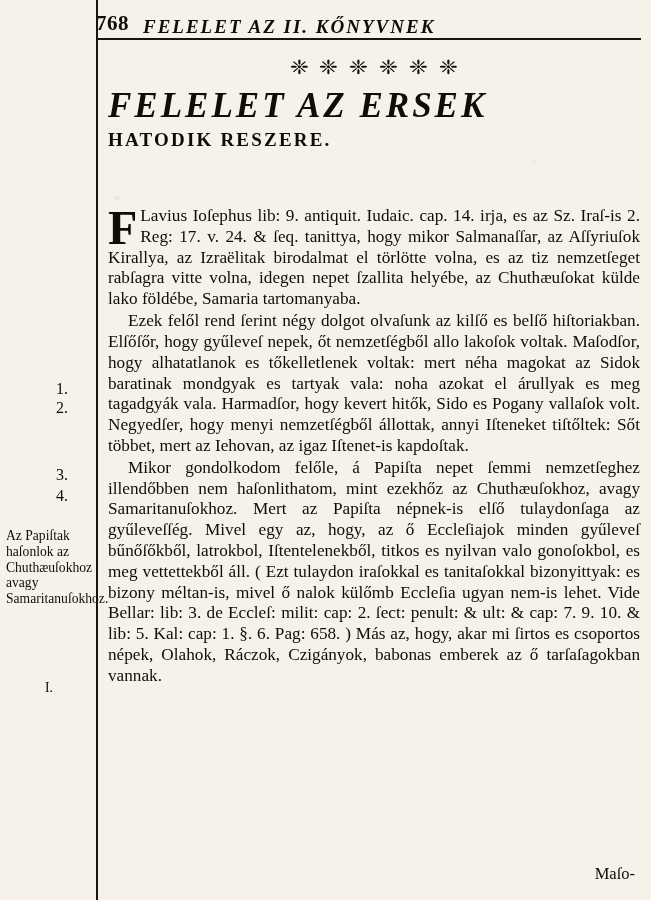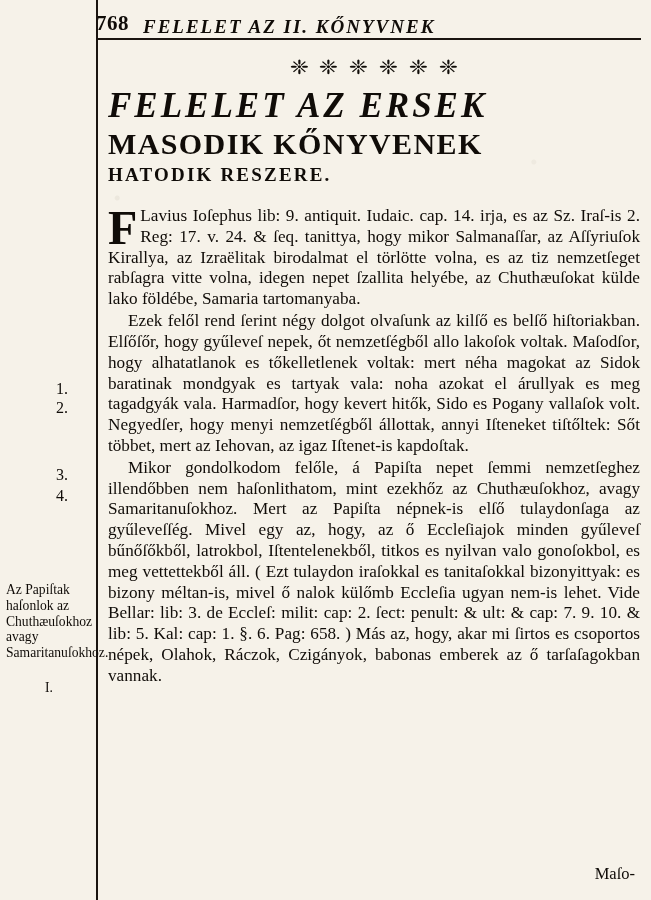--- a/index.html
+++ b/index.html
@@ -189,30 +189,29 @@
     <span class="orn">❈</span>
     <span class="orn">❈</span>
     <span class="orn">❈</span>
     <span class="orn">❈</span>
     <span class="orn">❈</span>
     <span class="orn">❈</span>
   </div>
 
   <div class="title-block">
     <div class="title-1">FELELET AZ ERSEK</div>
-    <div class="title-2">MASODIK KŐNYVENEK</div>
     <div class="title-3">HATODIK RESZERE.</div>
   </div>
 
   <div class="margin-num" style="top:380px;">1.</div>
   <div class="margin-num" style="top:399px;">2.</div>
   <div class="margin-num" style="top:466px;">3.</div>
   <div class="margin-num" style="top:487px;">4.</div>
 
-  <div class="margin-note" style="top:582px;">Az Papiſtak haſonlok az Chuthæuſokhoz avagy Samaritanuſokhoz.</div>
+  <div class="margin-note" style="top:528px;">Az Papiſtak haſonlok az Chuthæuſokhoz avagy Samaritanuſokhoz.</div>
   <div class="margin-note note-center" style="top:680px;">I.</div>
 
   <div class="body-col">
 
     <p class="para first">
       <span class="dropcap">F</span><span>Lavius Ioſephus lib: 9. antiquit. Iudaic. cap. 14. irja, es az Sz. Iraſ-is 2. Reg: 17. v. 24. &amp; ſeq. tanittya, hogy mikor Salmanaſſar, az Aſſyriuſok Kirallya, az Izraëlitak birodalmat el törlötte volna, es az tiz nemzetſeget rabſagra vitte volna, idegen nepet ſzallita helyébe, az Chuthæuſokat külde lako földébe, Samaria tartomanyaba.</span>
     </p>
 
     <p class="para">Ezek felől rend ſerint négy dolgot olvaſunk az kilſő es belſő hiſtoriakban. Elſőſőr, hogy gyűleveſ nepek, őt nemzetſégből allo lakoſok voltak. Maſodſor, hogy alhatatlanok es tőkelletlenek voltak: mert néha magokat az Sidok baratinak mondgyak es tartyak vala: noha azokat el árullyak es meg tagadgyák vala. Harmadſor, hogy kevert hitők, Sido es Pogany vallaſok volt. Negyedſer, hogy menyi nemzetſégből állottak, annyi Iſteneket tiſtőltek: Sőt többet, mert az Iehovan, az igaz Iſtenet-is kapdoſtak.</p>
 

